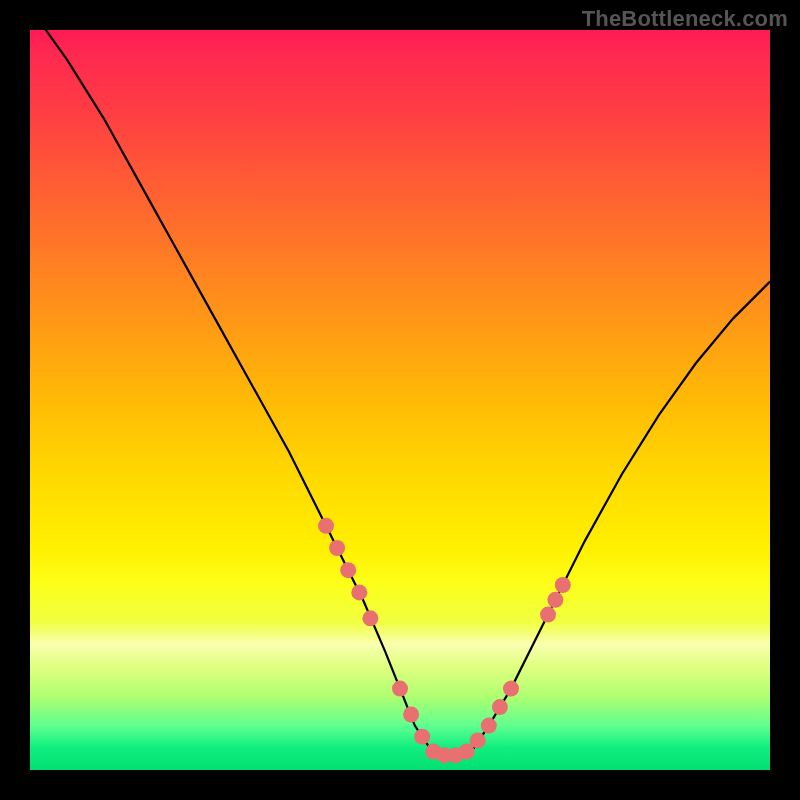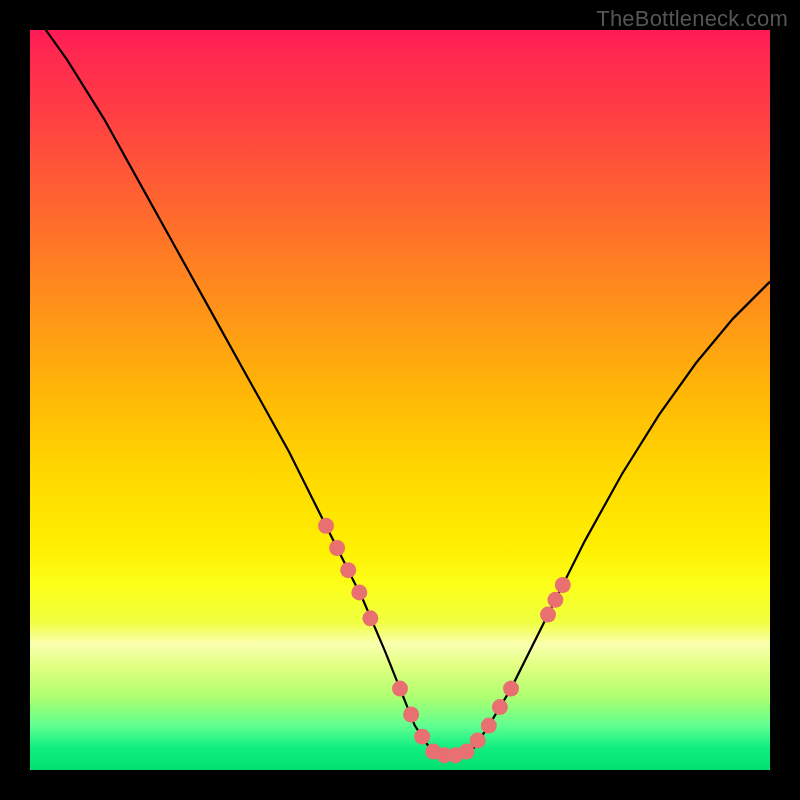--- a/index.html
+++ b/index.html
@@ -36,21 +36,21 @@
       #10ee80 97%,
       #00e070 100%
     );
   }
   .watermark {
     position: absolute;
     top: 6px;
     right: 12px;
     color: #555;
     font-size: 22px;
-    font-weight: normal;
+    font-weight: bold;
     font-family: Arial, sans-serif;
     letter-spacing: 0.2px;
   }
   svg.curve {
     position: absolute;
     left: 0;
     top: 0;
     width: 740px;
     height: 740px;
   }

